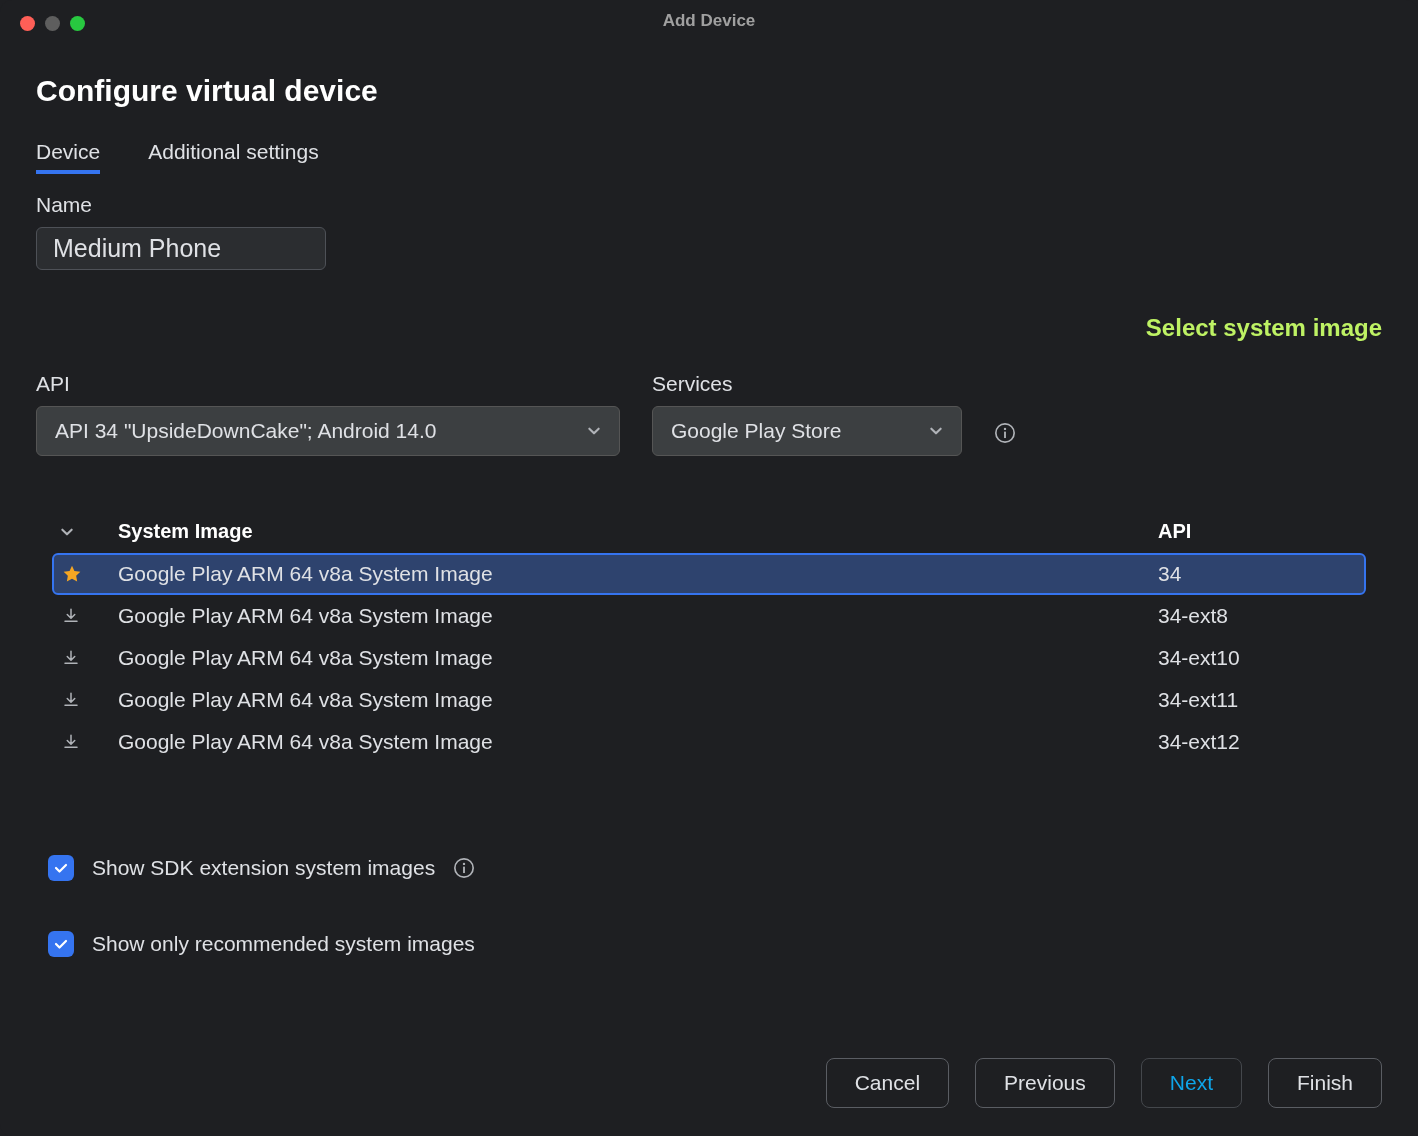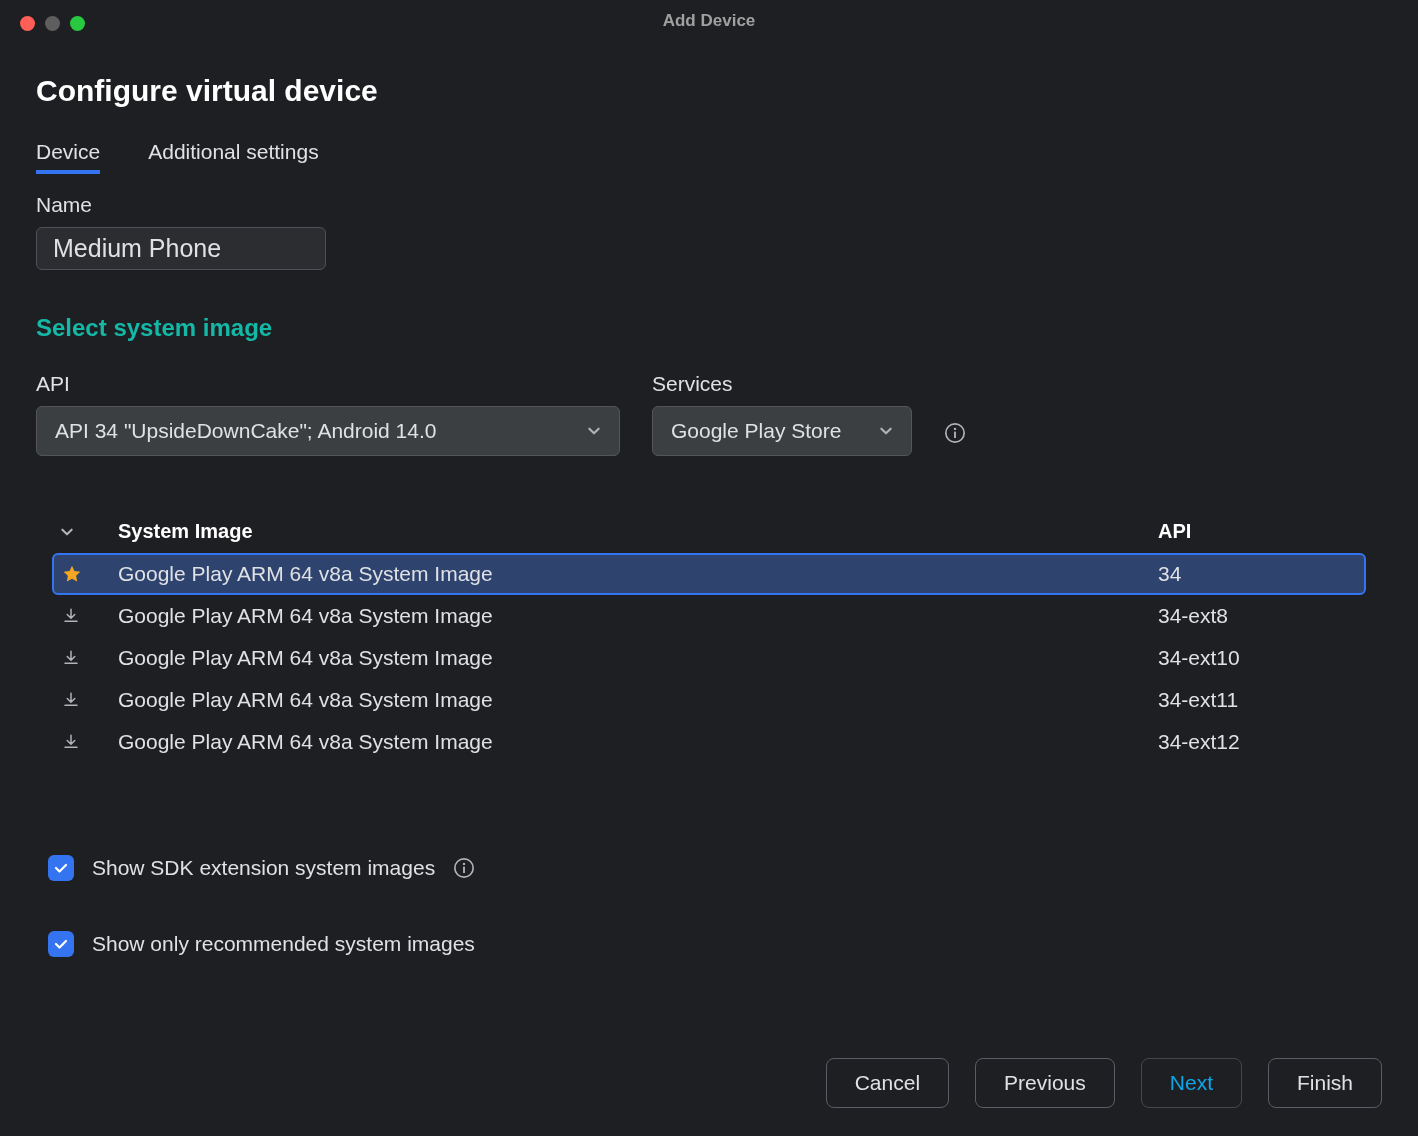--- a/index.html
+++ b/index.html
@@ -81,23 +81,24 @@
     border-radius: 6px;
     padding: 6px 16px;
     font-size: 25px;
     color: #dfe1e5;
     width: 290px;
     outline: none;
   }
   .section-heading {
     font-size: 24px;
     font-weight: 700;
-    color: #14b8a6;
+    color: #bef264;
     margin-top: 44px;
     margin-bottom: 30px;
+    text-align: right;
   }
   .dropdown-row {
     display: flex;
     gap: 32px;
     align-items: flex-end;
     margin-bottom: 54px;
   }
   .dropdown-group {
     display: flex;
     flex-direction: column;
@@ -109,21 +110,21 @@
     padding: 12px 18px;
     font-size: 21px;
     color: #dfe1e5;
     display: flex;
     align-items: center;
     justify-content: space-between;
     cursor: pointer;
     gap: 20px;
   }
   .dd-api { width: 584px; }
-  .dd-services { width: 260px; gap: 36px; }
+  .dd-services { width: 310px; gap: 36px; }
   .chevron-down {
     width: 14px;
     height: 14px;
   }
   .info-icon-wrap {
     color: #b0b3b8;
     display: flex;
     align-items: center;
   }
   .table {

